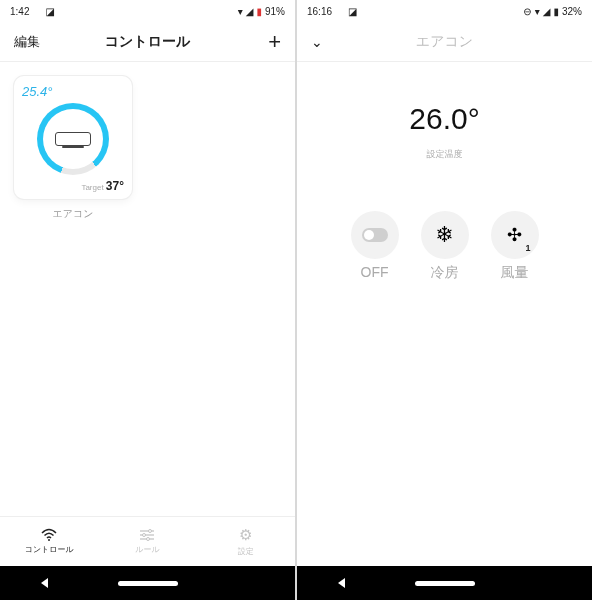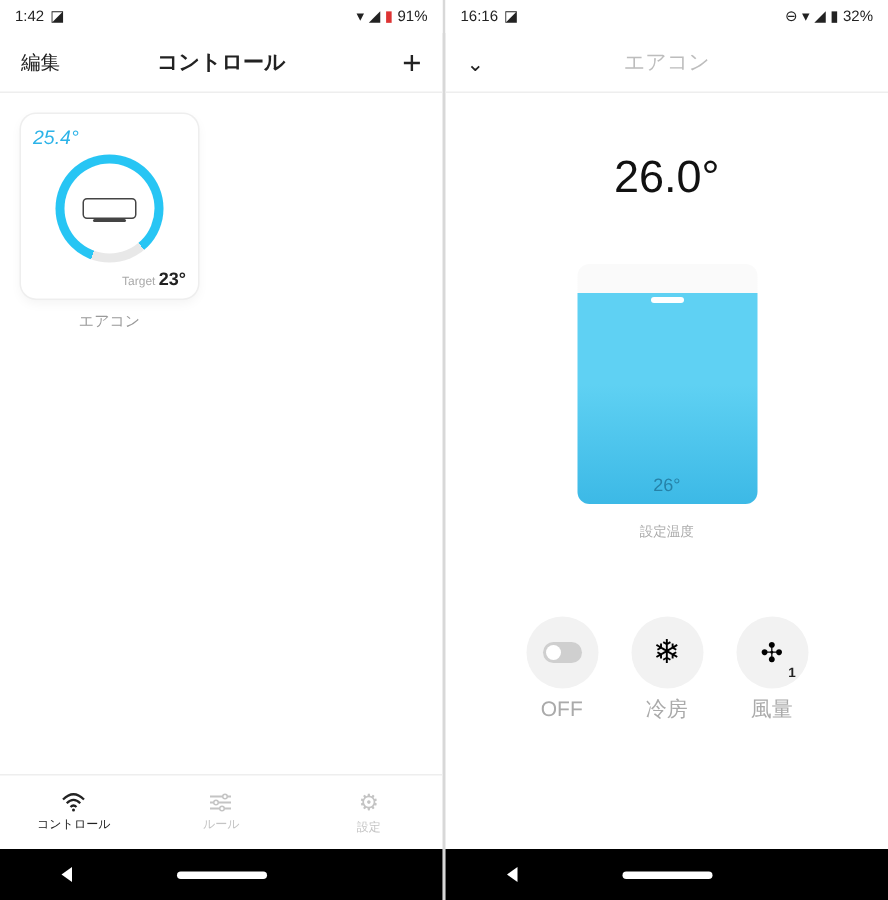--- a/index.html
+++ b/index.html
@@ -24,21 +24,21 @@
   .status-bar {
     height: 22px;
     display: flex;
     align-items: center;
     justify-content: space-between;
     padding: 0 10px;
     font-size: 10px;
     color: #222;
     background: #fff;
   }
-  .status-left { display: flex; align-items: center; gap: 4px; }
+  .status-left { display: flex; align-items: center; gap: 16px; }
   .status-right { display: flex; align-items: center; gap: 3px; }
   .status-icon { font-size: 10px; }
   
   .app-header {
     height: 40px;
     display: flex;
     align-items: center;
     justify-content: space-between;
     padding: 0 14px;
     border-bottom: 1px solid #eee;
@@ -219,21 +219,21 @@
       <div class="card-temp">25.4°</div>
       <div class="circle-wrap">
         <div class="temp-circle">
           <div class="temp-circle-inner">
             <div class="ac-unit"></div>
           </div>
         </div>
       </div>
       <div class="card-target-row">
         <span>Target</span>
-        <span class="card-target-val">23°</span>
+        <span class="card-target-val">37°</span>
       </div>
     </div>
     <div class="card-label" style="width:118px">エアコン</div>
   </div>
 
   <div class="spacer"></div>
 
   <div class="tab-bar">
     <div class="tab active">
       <svg class="tab-icon" width="16" height="14" viewBox="0 0 16 14">
@@ -285,24 +285,20 @@
     <div class="header-left">
       <span class="chevron-down">⌄</span>
     </div>
     <div class="header-title muted">エアコン</div>
     <div class="header-right"></div>
   </div>
 
   <div class="ac-main">
     <div class="current-temp">26.0°</div>
 
-    <div class="slider-box">
-      <div class="slider-handle"></div>
-      <div class="slider-temp">26°</div>
-    </div>
     <div class="slider-caption">設定温度</div>
 
     <div class="controls-row">
       <div class="ctrl">
         <div class="ctrl-btn">
           <div class="toggle-sw"></div>
         </div>
         <div class="ctrl-label">OFF</div>
       </div>
       <div class="ctrl">

